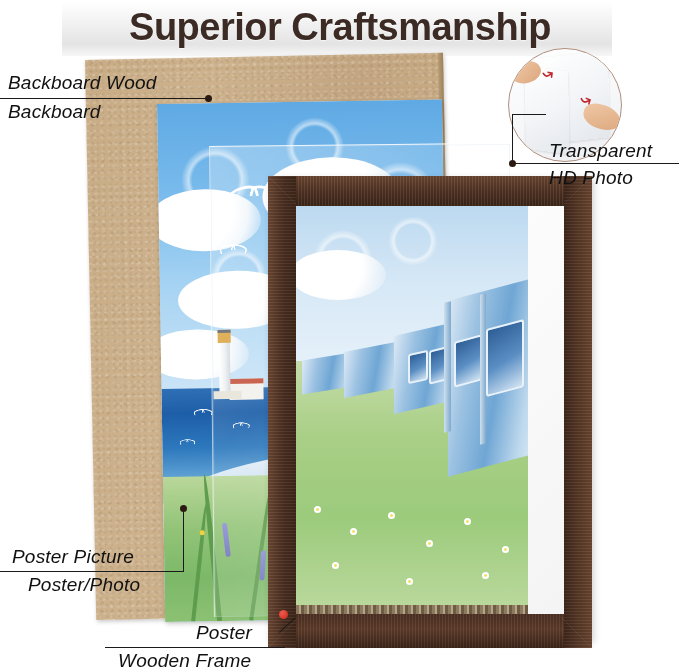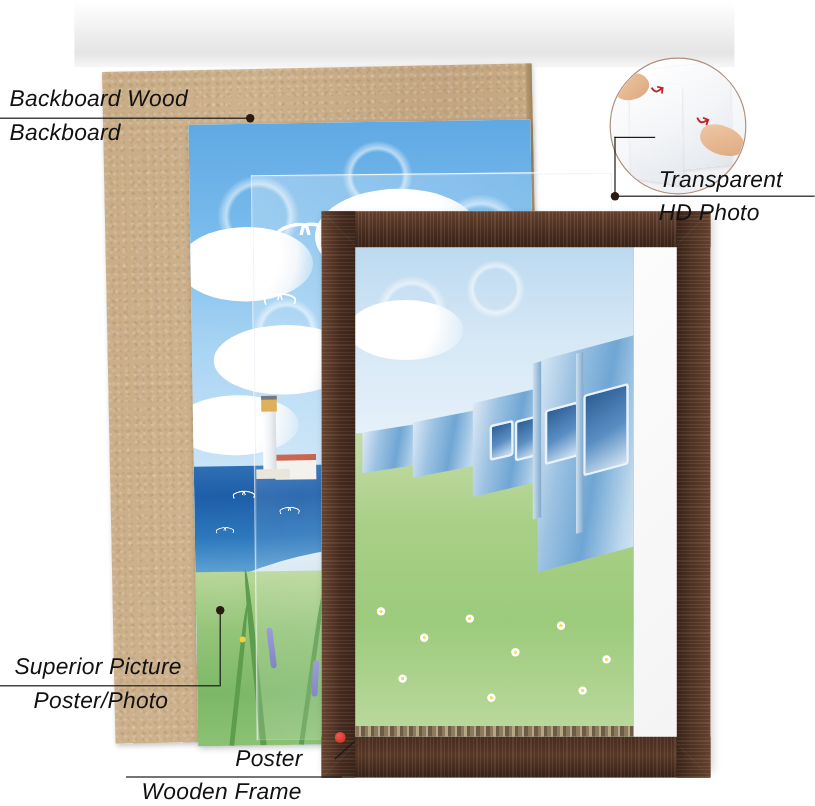--- a/index.html
+++ b/index.html
@@ -175,20 +175,21 @@
   .lbl-dp2{position:absolute;left:28px;top:574px;}
   .lbl-wn1{position:absolute;left:196px;top:622px;}
   .lbl-wn2{position:absolute;left:118px;top:650px;}
 </style>
 </head>
 <body>
 
 <div id="stage">
 
   <div class="title-band"></div>
+  <div class="title-text">Superior Craftsmanship</div>
 
   <div class="backboard">
     <div class="edge"></div>
   </div>
 
   <div class="poster">
     <div class="sky"></div>
 
     <div class="swirl" style="left:14px;top:34px;width:86px;height:86px;"></div>
     <div class="swirl" style="left:120px;top:8px;width:74px;height:74px;"></div>
@@ -308,21 +309,21 @@
   <div class="callout">
     <div class="lbl-tc1 co-text">Transparent</div>
     <div class="lbl-tc2 co-text">HD Photo</div>
     <div class="vrule" style="left:512px;top:114px;height:50px;"></div>
     <div class="rule" style="left:512px;top:114px;width:34px;"></div>
     <div class="rule" style="left:512px;top:163px;width:167px;"></div>
     <div class="dot" style="left:509px;top:160px;"></div>
   </div>
 
   <div class="callout">
-    <div class="lbl-dp1 co-text">Superior Picture</div>
+    <div class="lbl-dp1 co-text">Poster Picture</div>
     <div class="rule" style="left:0px;top:571px;width:183px;"></div>
     <div class="vrule" style="left:183px;top:508px;height:64px;"></div>
     <div class="dot" style="left:180px;top:505px;"></div>
     <div class="lbl-dp2 co-text">Poster/Photo</div>
   </div>
 
   <div class="callout">
     <div class="lbl-wn1 co-text">Poster</div>
     <div class="rule" style="left:105px;top:647px;width:180px;"></div>
     <div class="rule" style="left:279px;top:632px;width:22px;transform:rotate(-42deg);transform-origin:left center;"></div>

